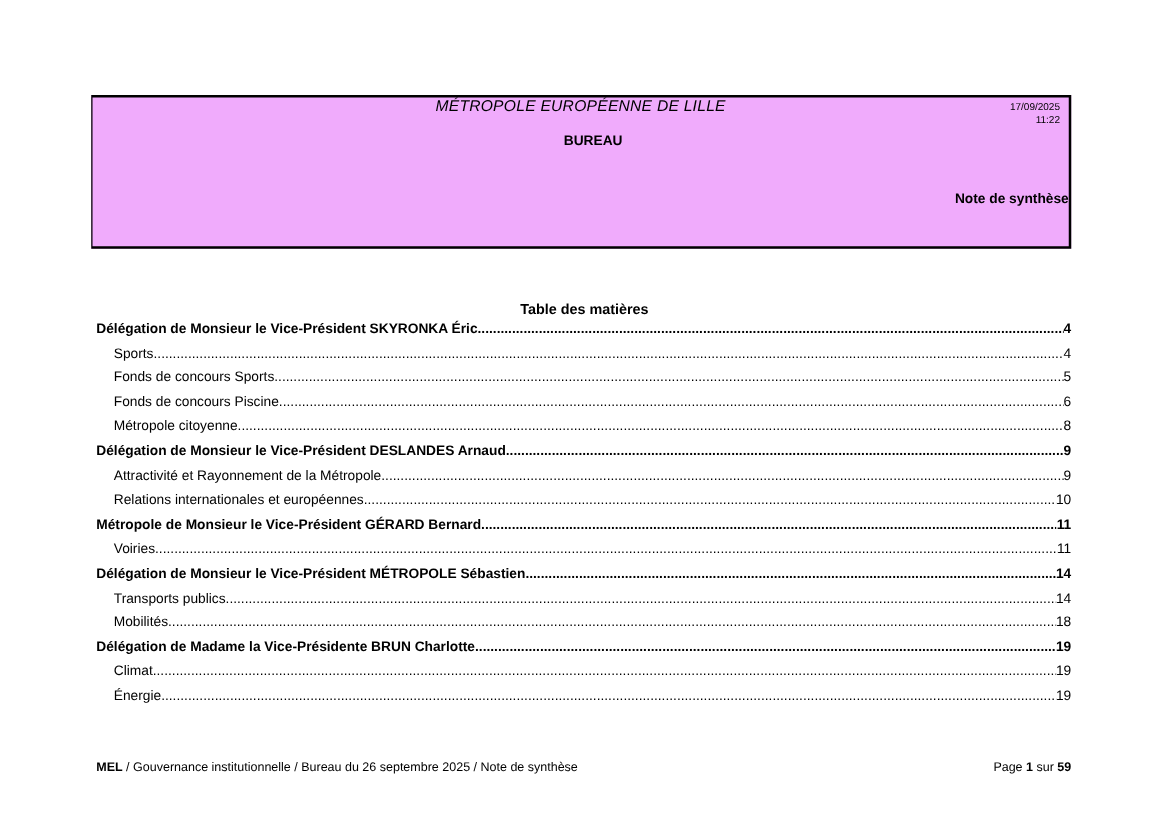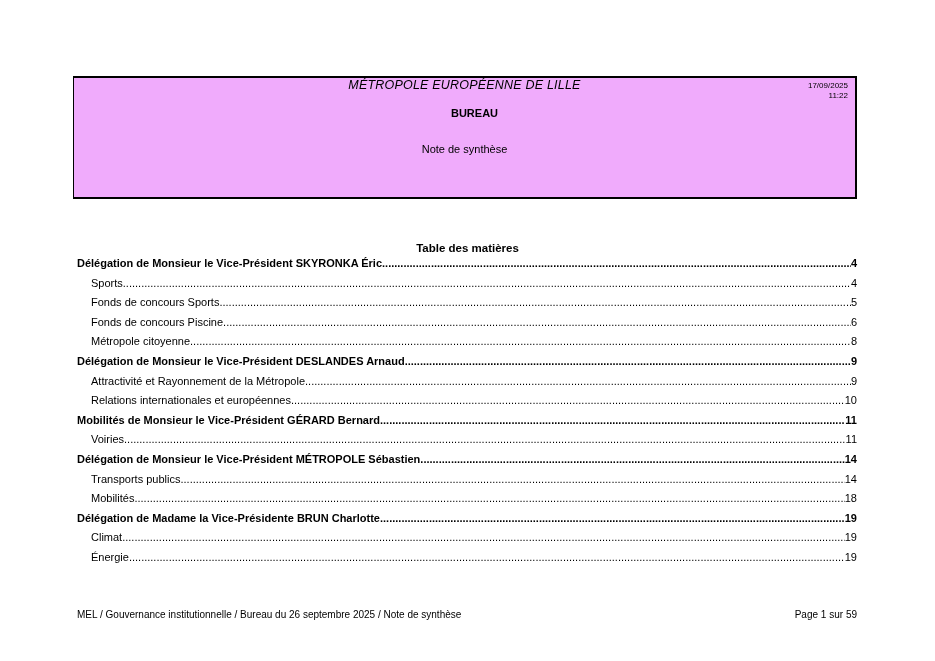--- a/index.html
+++ b/index.html
@@ -22,21 +22,21 @@
   .stamp {
     position: absolute; top: 3px; right: 7px;
     text-align: right; font-size: 8px; line-height: 10px;
   }
   .org-title {
     text-align: center;
     font-style: italic; font-size: 12.5px; line-height: 14px;
     letter-spacing: 0.2px;
   }
   .meeting-block { margin-top: 14px; text-align: center; font-weight: bold; font-size: 11px; line-height: 14px; margin-left: 20px; }
-  .doc-type { margin-top: 22px; text-align: center; font-weight: normal; font-size: 11px; line-height: 14px; }
+  .doc-type { margin-top: 32px; text-align: right; font-weight: bold; font-size: 11px; line-height: 14px; }
 
   
   .toc-title {
     position: absolute; left: 0; top: 241px; width: 100%;
     text-align: center; font-weight: bold; font-size: 11.5px; line-height: 14px;
   }
   .toc { position: absolute; left: 77px; top: 254px; width: 780px; }
   .toc-row {
     display: flex; align-items: baseline;
     height: 19.6px; line-height: 19.6px; font-size: 11px;
@@ -47,21 +47,21 @@
   .toc-label { white-space: nowrap; flex: 0 0 auto; }
   .toc-dots { flex: 1 1 auto; min-width: 0; overflow: hidden; white-space: nowrap; }
   .toc-page { flex: 0 0 auto; white-space: nowrap; }
 
   
   .footer {
     position: absolute; left: 77px; top: 608px; width: 780px;
     display: flex; justify-content: space-between;
     font-size: 10px; line-height: 13px;
   }
-  .b { font-weight: normal; }
+  .b { font-weight: bold; }
 </style>
 </head>
 <body>
 
 <div class="page">
 
   <div class="header-box">
     <div class="stamp">
       <div>17/09/2025</div>
       <div>11:22</div>
@@ -110,21 +110,21 @@
     <span class="toc-label">Attractivité et Rayonnement de la Métropole </span>
     <span class="toc-dots">............................................................................................................................................................................................................................................................................................................</span>
     <span class="toc-page">9</span>
   </div>
       <div class="toc-row level1">
     <span class="toc-label">Relations internationales et européennes </span>
     <span class="toc-dots">............................................................................................................................................................................................................................................................................................................</span>
     <span class="toc-page">10</span>
   </div>
       <div class="toc-row level0">
-    <span class="toc-label">Mobilités de Monsieur le Vice-Président GÉRARD Bernard </span>
+    <span class="toc-label">Métropole de Monsieur le Vice-Président GÉRARD Bernard </span>
     <span class="toc-dots">............................................................................................................................................................................................................................................................................................................</span>
     <span class="toc-page">11</span>
   </div>
       <div class="toc-row level1">
     <span class="toc-label">Voiries </span>
     <span class="toc-dots">............................................................................................................................................................................................................................................................................................................</span>
     <span class="toc-page">11</span>
   </div>
       <div class="toc-row level0">
     <span class="toc-label">Délégation de Monsieur le Vice-Président MÉTROPOLE Sébastien </span>

